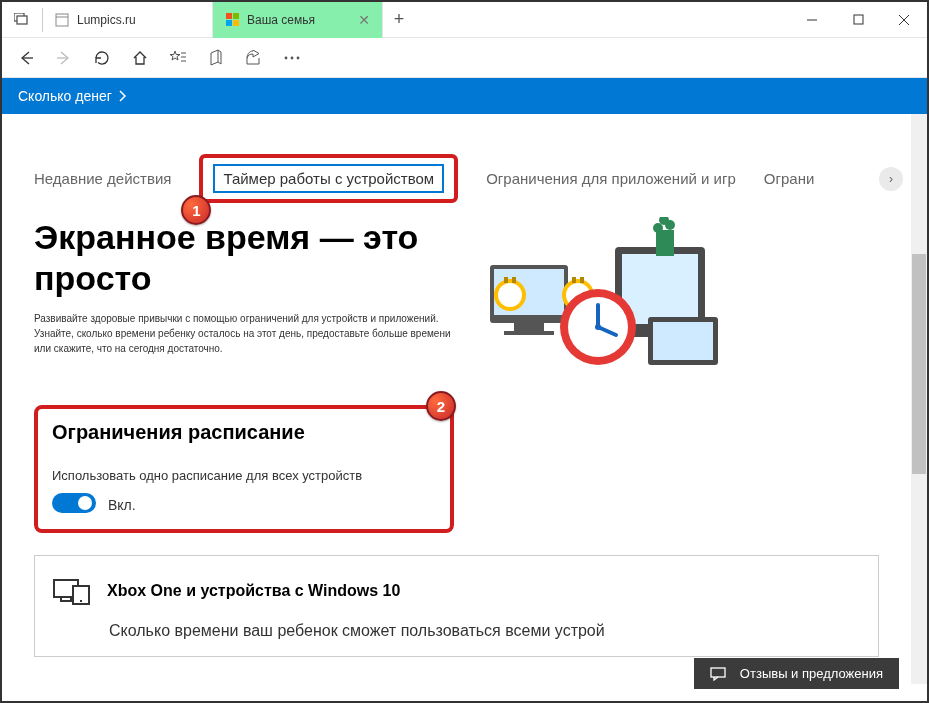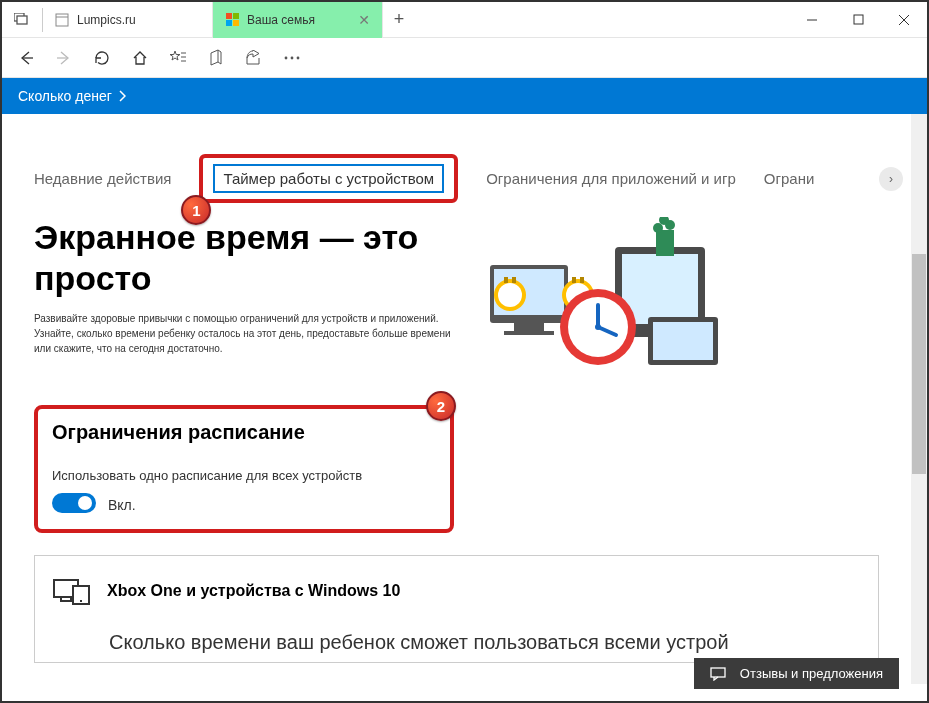--- a/index.html
+++ b/index.html
@@ -45,24 +45,24 @@
 .hero-illustration { width: 260px; height: 170px; position: relative; }
 
 .card2 { border: 4px solid #d11d1d; border-radius: 8px; padding: 12px 14px 16px 14px; margin-top: 18px; width: 420px; position: relative; }
 .card2 h2 { font-size: 20px; font-weight: 600; color: #000; }
 .card2 .sub { font-size: 13px; color: #333; margin: 24px 0 10px; }
 .toggle-row { display: flex; align-items: flex-end; gap: 12px; }
 .toggle { width: 44px; height: 20px; border-radius: 10px; background: #0078d4; position: relative; }
 .toggle .knob { width: 14px; height: 14px; background: #fff; border-radius: 50%; position: absolute; top: 3px; right: 4px; }
 .toggle-label { font-size: 14px; color: #333; }
 
-.device-box { border: 1px solid #ccc; margin-top: 22px; padding: 20px 18px 8px 18px; }
+.device-box { border: 1px solid #ccc; margin-top: 22px; padding: 20px 18px 16px 18px; }
 .device-header { display: flex; align-items: center; gap: 16px; }
 .device-title { font-size: 16px; font-weight: 600; color: #000; }
-.device-desc { font-size: 20px; color: #333; margin-top: 25px; margin-left: 56px; }
+.device-desc { font-size: 16px; color: #333; margin-top: 16px; margin-left: 56px; }
 
 .feedback-bar { position: absolute; right: 28px; bottom: 12px; background: #3b3b3b; color: #fff; padding: 8px 16px; font-size: 13px; display: flex; align-items: center; gap: 14px; }
 .ms-logo { width:14px; height:14px; display:inline-block; }
 .ms-logo span{ width:6px; height:6px; display:block; float:left; margin:0.5px; }
 
 svg { display: block; }
 </style>
 </head>
 <body>
 

